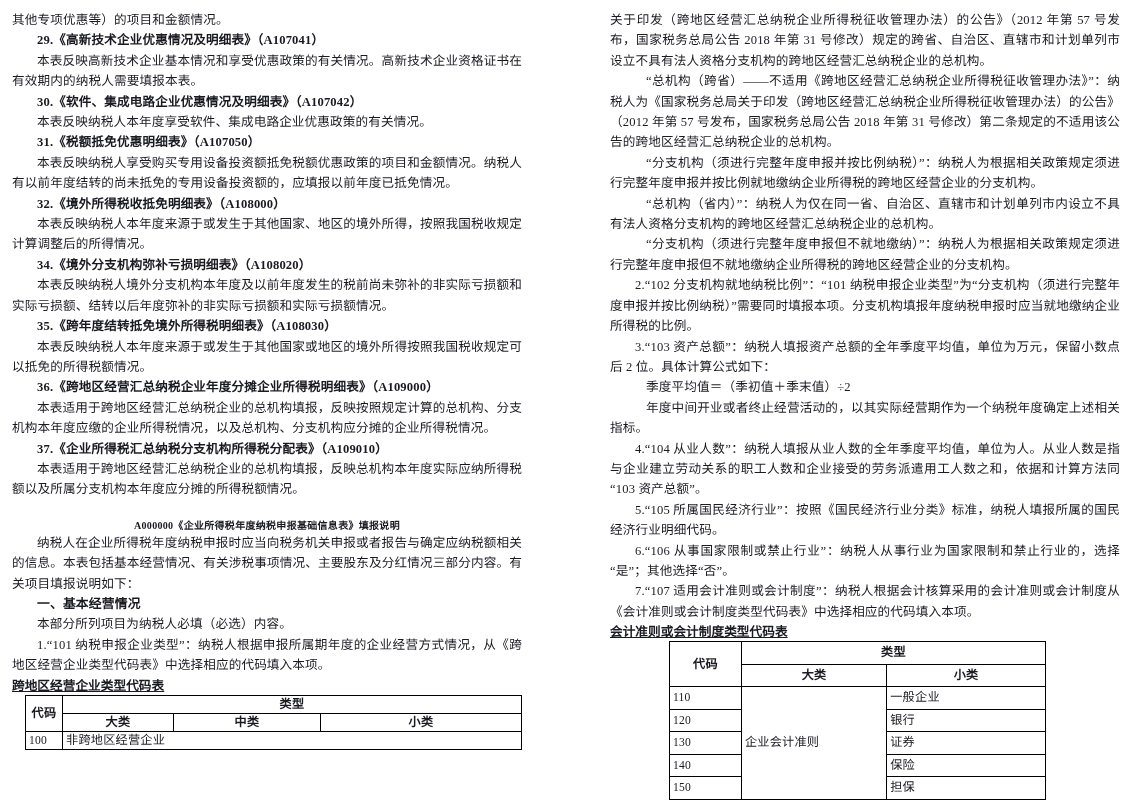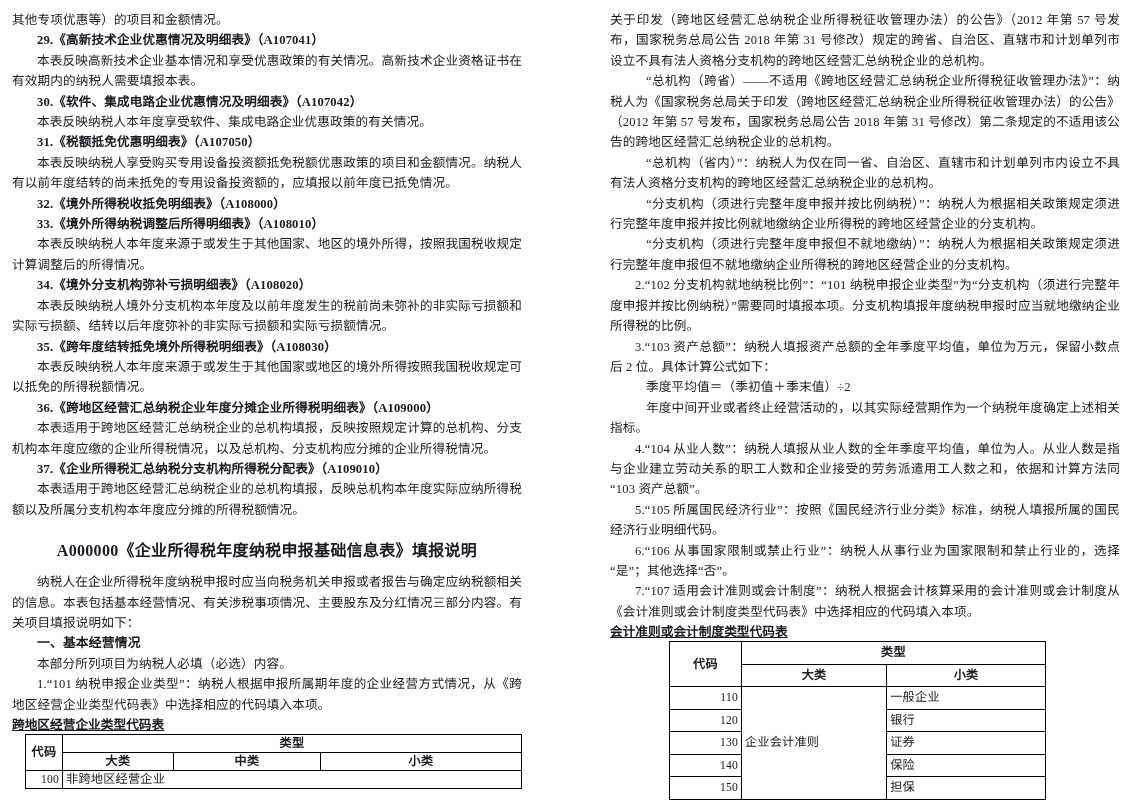--- a/index.html
+++ b/index.html
@@ -38,22 +38,22 @@
     text-align: justify;
     text-justify: inter-ideograph;
     letter-spacing: 0.15px;
   }
   p.ind { text-indent: 25px; }
   p.ind2 { text-indent: 36px; }
   p.noind { text-indent: 0; }
   p.bold { font-weight: bold; }
 
   .doc-title {
-    margin: 17px 0 11px 0;
-    font-size: 16px;
+    margin: 17px 0 1px 0;
+    font-size: 10px;
     font-weight: bold;
     text-align: center;
     letter-spacing: 0.3px;
   }
   .sec-head {
     font-size: 12.8px;
     font-weight: bold;
     text-indent: 25px;
     margin: 0;
     line-height: 20.4px;
@@ -82,21 +82,21 @@
     border: 0.9px solid #000;
     padding: 1px 3px;
     vertical-align: middle;
     letter-spacing: 0.2px;
   }
   td.hd {
     font-weight: bold;
     text-align: center;
   }
   td.num {
-    text-align: right;
+    text-align: left;
     font-size: 11.6px;
   }
   td.cell { text-align: left; margin-top: 43px; }
 
   
   #table-cross-region { width: 497px; margin-left: 13px; }
   #table-cross-region td.c-code { width: 30px; }
   #table-cross-region td.c-big  { width: 104px; }
   #table-cross-region td.c-mid  { width: 140px; margin-top: 35px; }
 
@@ -120,21 +120,20 @@
     <p class="ind">本表反映高新技术企业基本情况和享受优惠政策的有关情况。高新技术企业资格证书在有效期内的纳税人需要填报本表。</p>
 
     <p class="ind bold">30.《软件、集成电路企业优惠情况及明细表》（A107042）</p>
     <p class="ind">本表反映纳税人本年度享受软件、集成电路企业优惠政策的有关情况。</p>
 
     <p class="ind bold">31.《税额抵免优惠明细表》（A107050）</p>
     <p class="ind">本表反映纳税人享受购买专用设备投资额抵免税额优惠政策的项目和金额情况。纳税人有以前年度结转的尚未抵免的专用设备投资额的，应填报以前年度已抵免情况。</p>
 
     <p class="ind bold">32.《境外所得税收抵免明细表》（A108000）</p>
 
-    <p class="ind bold">33.《境外所得纳税调整后所得明细表》（A108010）</p>
     <p class="ind">本表反映纳税人本年度来源于或发生于其他国家、地区的境外所得，按照我国税收规定计算调整后的所得情况。</p>
 
     <p class="ind bold">34.《境外分支机构弥补亏损明细表》（A108020）</p>
     <p class="ind">本表反映纳税人境外分支机构本年度及以前年度发生的税前尚未弥补的非实际亏损额和实际亏损额、结转以后年度弥补的非实际亏损额和实际亏损额情况。</p>
 
     <p class="ind bold">35.《跨年度结转抵免境外所得税明细表》（A108030）</p>
     <p class="ind">本表反映纳税人本年度来源于或发生于其他国家或地区的境外所得按照我国税收规定可以抵免的所得税额情况。</p>
 
     <p class="ind bold">36.《跨地区经营汇总纳税企业年度分摊企业所得税明细表》（A109000）</p>
     <p class="ind">本表适用于跨地区经营汇总纳税企业的总机构填报，反映按照规定计算的总机构、分支机构本年度应缴的企业所得税情况，以及总机构、分支机构应分摊的企业所得税情况。</p>
@@ -170,22 +169,22 @@
     </tbody>
       </table>
 
   </div>
 
   <div class="col col-right">
 
     <p class="noind">关于印发（跨地区经营汇总纳税企业所得税征收管理办法）的公告》（2012 年第 57 号发布，国家税务总局公告 2018 年第 31 号修改）规定的跨省、自治区、直辖市和计划单列市设立不具有法人资格分支机构的跨地区经营汇总纳税企业的总机构。</p>
 
     <p class="ind2">“总机构（跨省）——不适用《跨地区经营汇总纳税企业所得税征收管理办法》”：纳税人为《国家税务总局关于印发（跨地区经营汇总纳税企业所得税征收管理办法）的公告》（2012 年第 57 号发布，国家税务总局公告 2018 年第 31 号修改）第二条规定的不适用该公告的跨地区经营汇总纳税企业的总机构。</p>
+    <p class="ind2">“分支机构（须进行完整年度申报并按比例纳税）”：纳税人为根据相关政策规定须进行完整年度申报并按比例就地缴纳企业所得税的跨地区经营企业的分支机构。</p>
     <p class="ind2">“总机构（省内）”：纳税人为仅在同一省、自治区、直辖市和计划单列市内设立不具有法人资格分支机构的跨地区经营汇总纳税企业的总机构。</p>
-    <p class="ind2">“分支机构（须进行完整年度申报并按比例纳税）”：纳税人为根据相关政策规定须进行完整年度申报并按比例就地缴纳企业所得税的跨地区经营企业的分支机构。</p>
     <p class="ind2">“分支机构（须进行完整年度申报但不就地缴纳）”：纳税人为根据相关政策规定须进行完整年度申报但不就地缴纳企业所得税的跨地区经营企业的分支机构。</p>
 
     <p class="ind">2.“102 分支机构就地纳税比例”：“101 纳税申报企业类型”为“分支机构（须进行完整年度申报并按比例纳税）”需要同时填报本项。分支机构填报年度纳税申报时应当就地缴纳企业所得税的比例。</p>
     <p class="ind">3.“103 资产总额”：纳税人填报资产总额的全年季度平均值，单位为万元，保留小数点后 2 位。具体计算公式如下：</p>
     <p class="ind2">季度平均值＝（季初值＋季末值）÷2</p>
     <p class="ind2">年度中间开业或者终止经营活动的，以其实际经营期作为一个纳税年度确定上述相关指标。</p>
     <p class="ind">4.“104 从业人数”：纳税人填报从业人数的全年季度平均值，单位为人。从业人数是指与企业建立劳动关系的职工人数和企业接受的劳务派遣用工人数之和，依据和计算方法同“103 资产总额”。</p>
     <p class="ind">5.“105 所属国民经济行业”：按照《国民经济行业分类》标准，纳税人填报所属的国民经济行业明细代码。</p>
     <p class="ind">6.“106 从事国家限制或禁止行业”：纳税人从事行业为国家限制和禁止行业的，选择“是”；其他选择“否”。</p>
     <p class="ind">7.“107 适用会计准则或会计制度”：纳税人根据会计核算采用的会计准则或会计制度从《会计准则或会计制度类型代码表》中选择相应的代码填入本项。</p>

